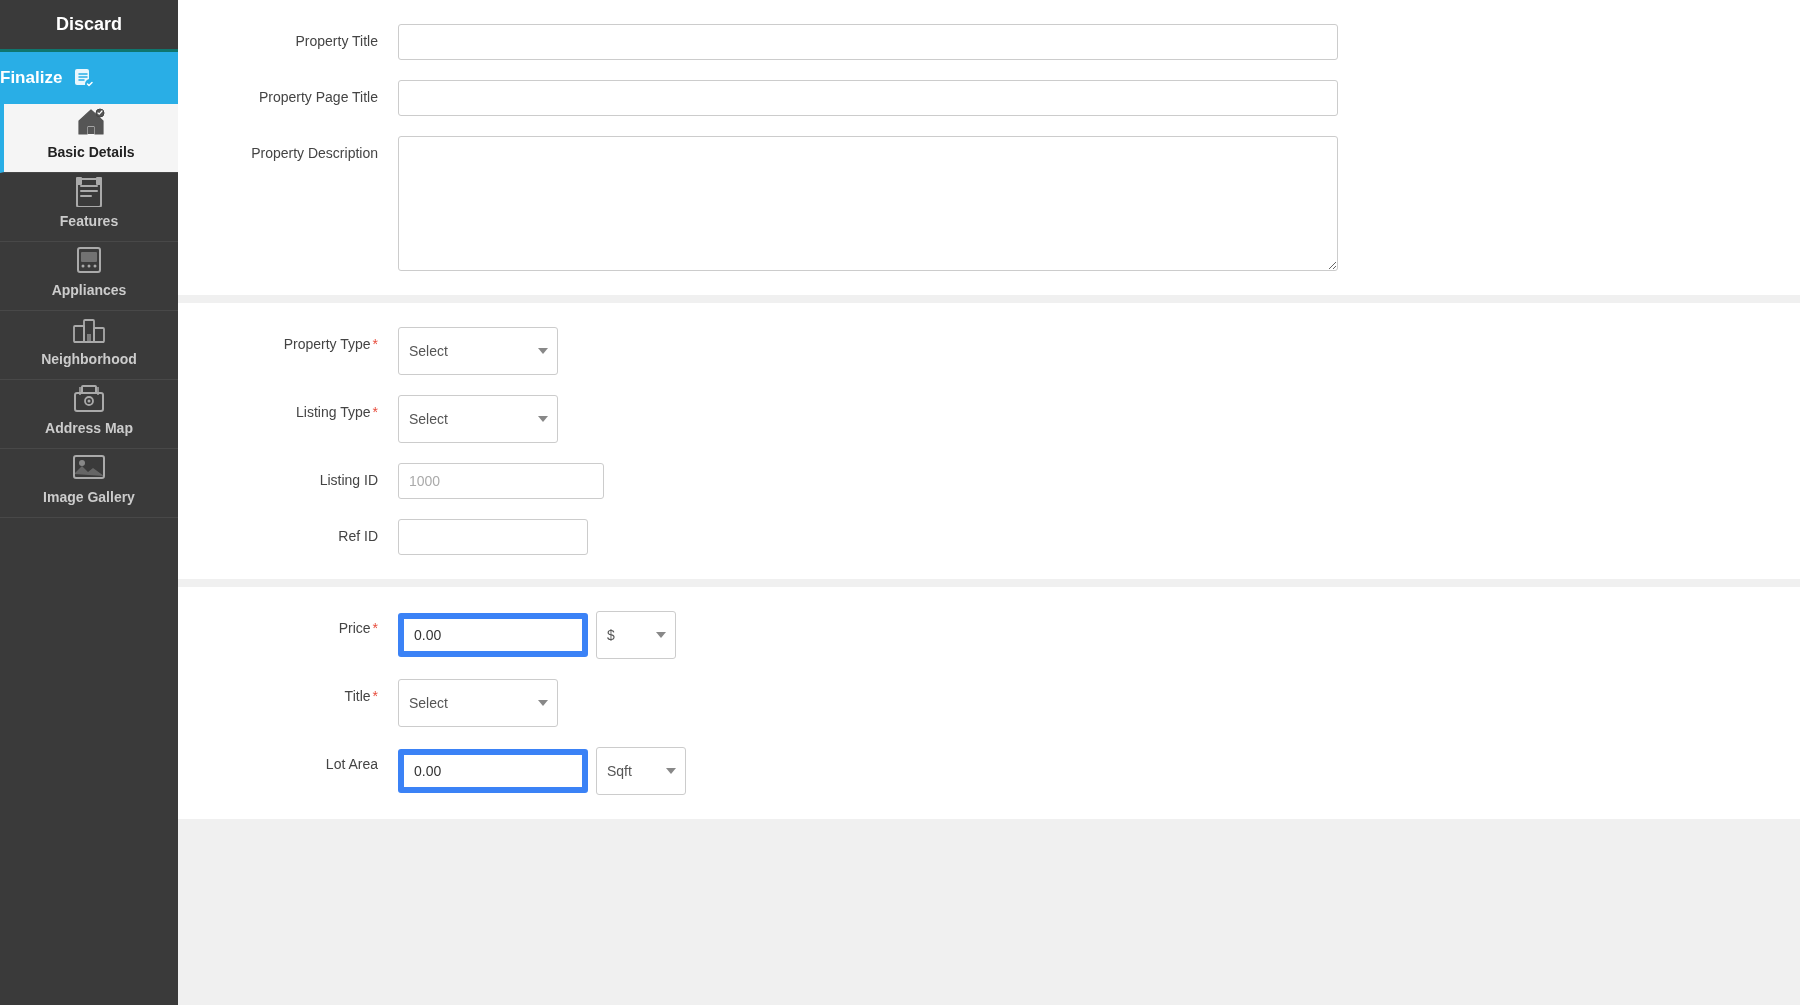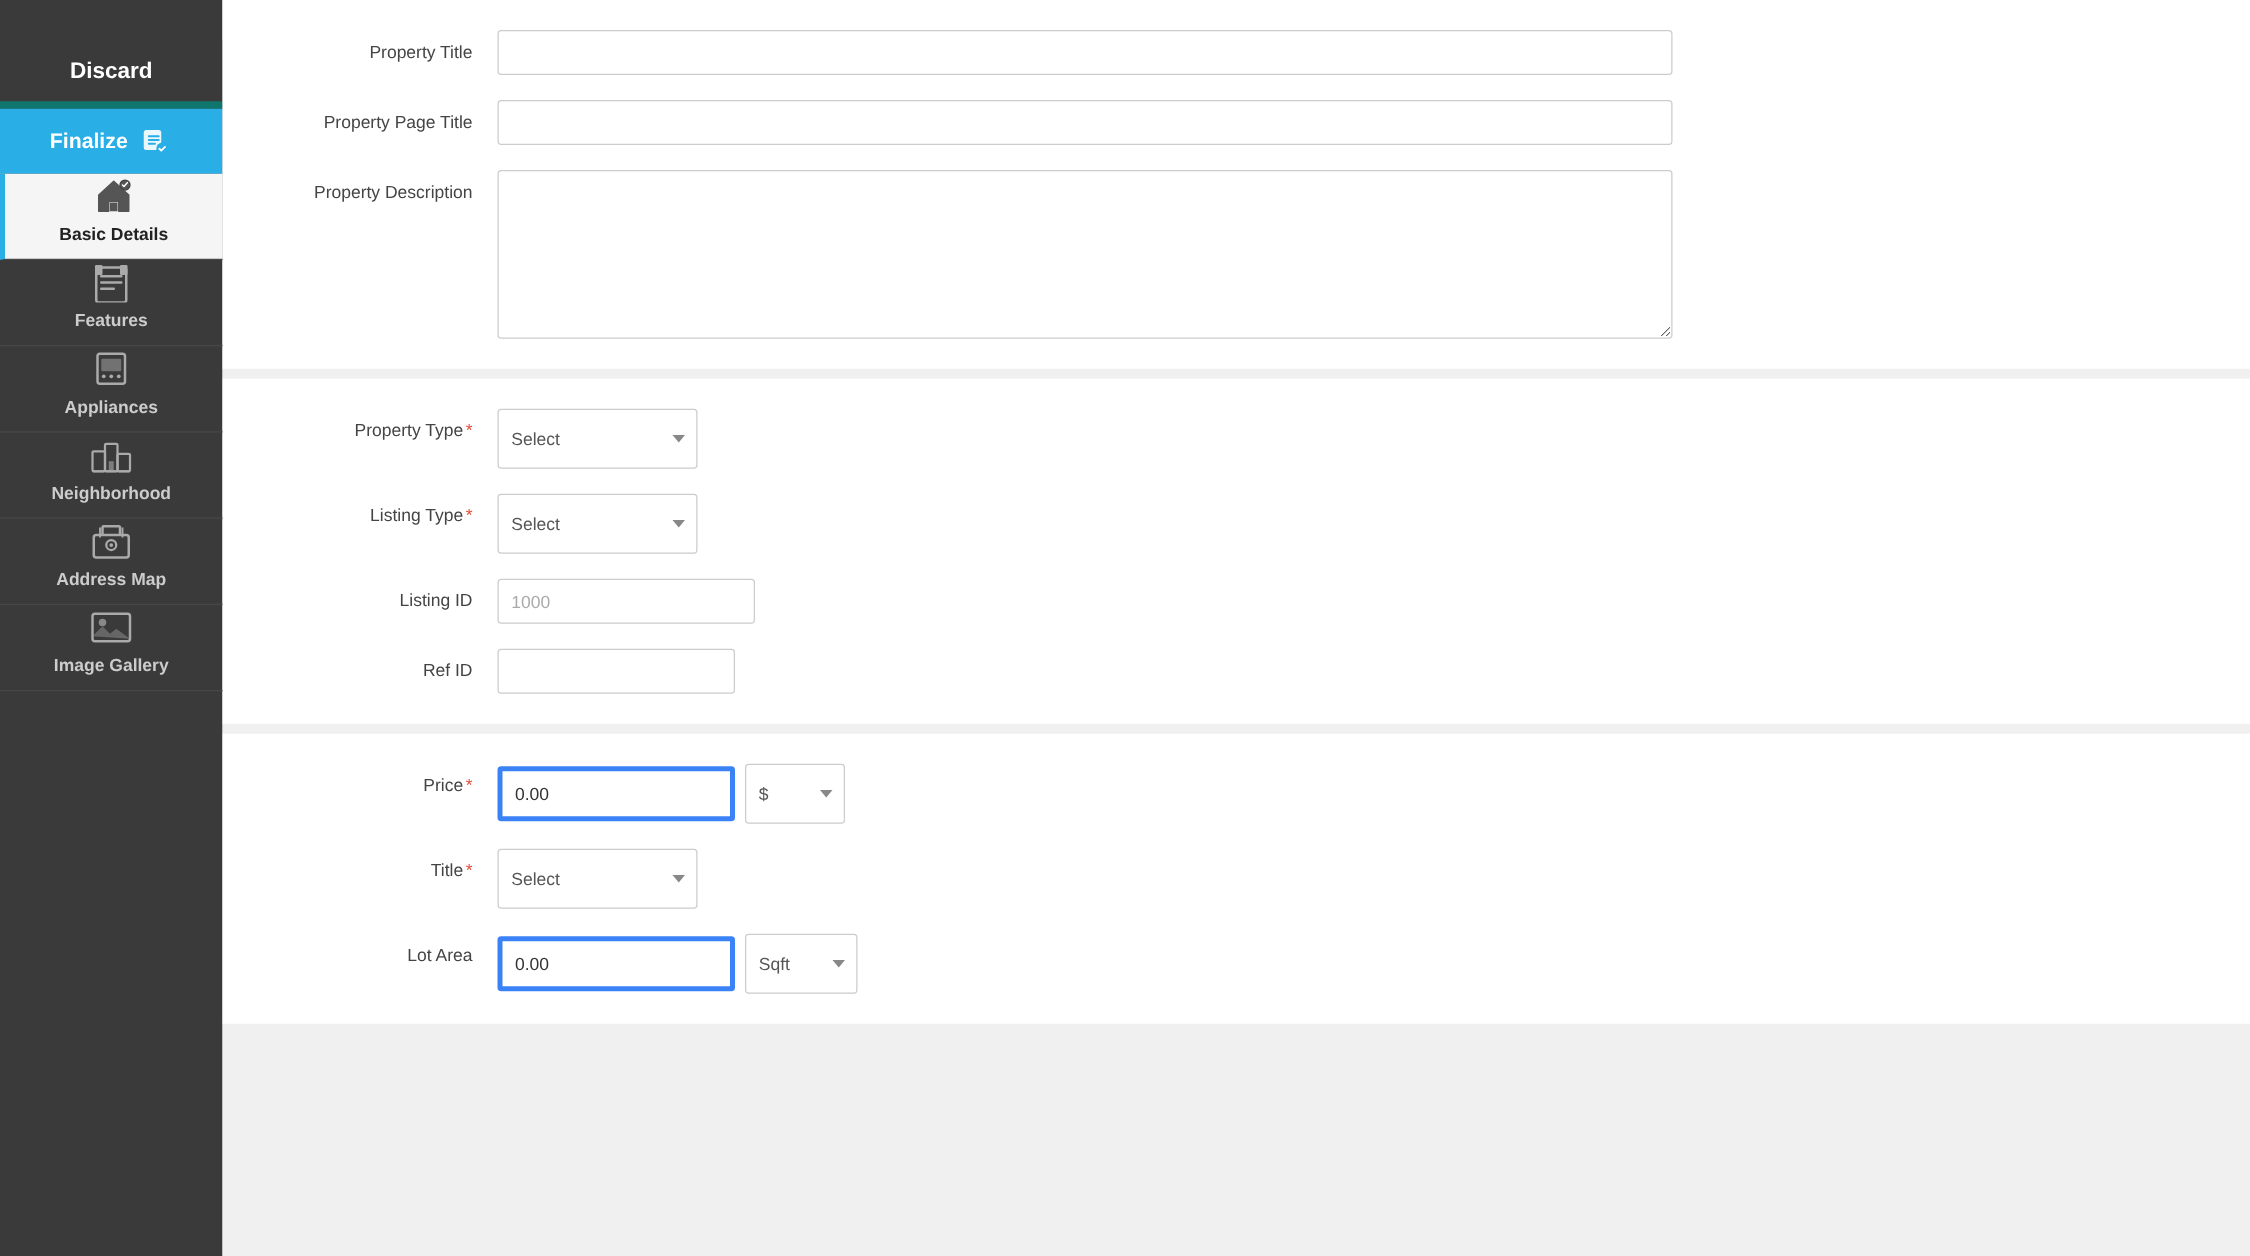--- a/index.html
+++ b/index.html
@@ -21,35 +21,33 @@
       align-items: stretch;
     }
 
     .sidebar-discard {
       background: #3a3a3a;
       color: #fff;
       font-size: 18px;
       font-weight: 600;
       padding: 14px 0;
       text-align: center;
-      border-bottom: 6px solid #0f766e;
+      border-bottom: 3px solid #0f766e;
       cursor: pointer;
-      margin-top: 32px;
     }
 
     .sidebar-finalize {
       background: #29aee6;
       color: #fff;
       font-size: 17px;
       font-weight: 700;
       padding: 12px 0;
       text-align: center;
       display: flex;
       align-items: center;
-      justify-content: center;
       gap: 8px;
       cursor: pointer;
     }
 
     .sidebar-finalize .finalize-icon {
       width: 28px;
       height: 28px;
       display: inline-flex;
       align-items: center;
       justify-content: center;
@@ -215,21 +213,21 @@
       background: #fff;
     }
 
     .form-input-small::placeholder {
       color: #aaa;
     }
 
     .form-input-price {
       width: 190px;
       height: 44px;
-      border: 4px solid #3b82f6;
+      border: 6px solid #3b82f6;
       border-radius: 3px;
       padding: 6px 10px;
       font-size: 14px;
       color: #333;
       outline: none;
       background: #fff;
     }
 
     .input-group {
       display: flex;

